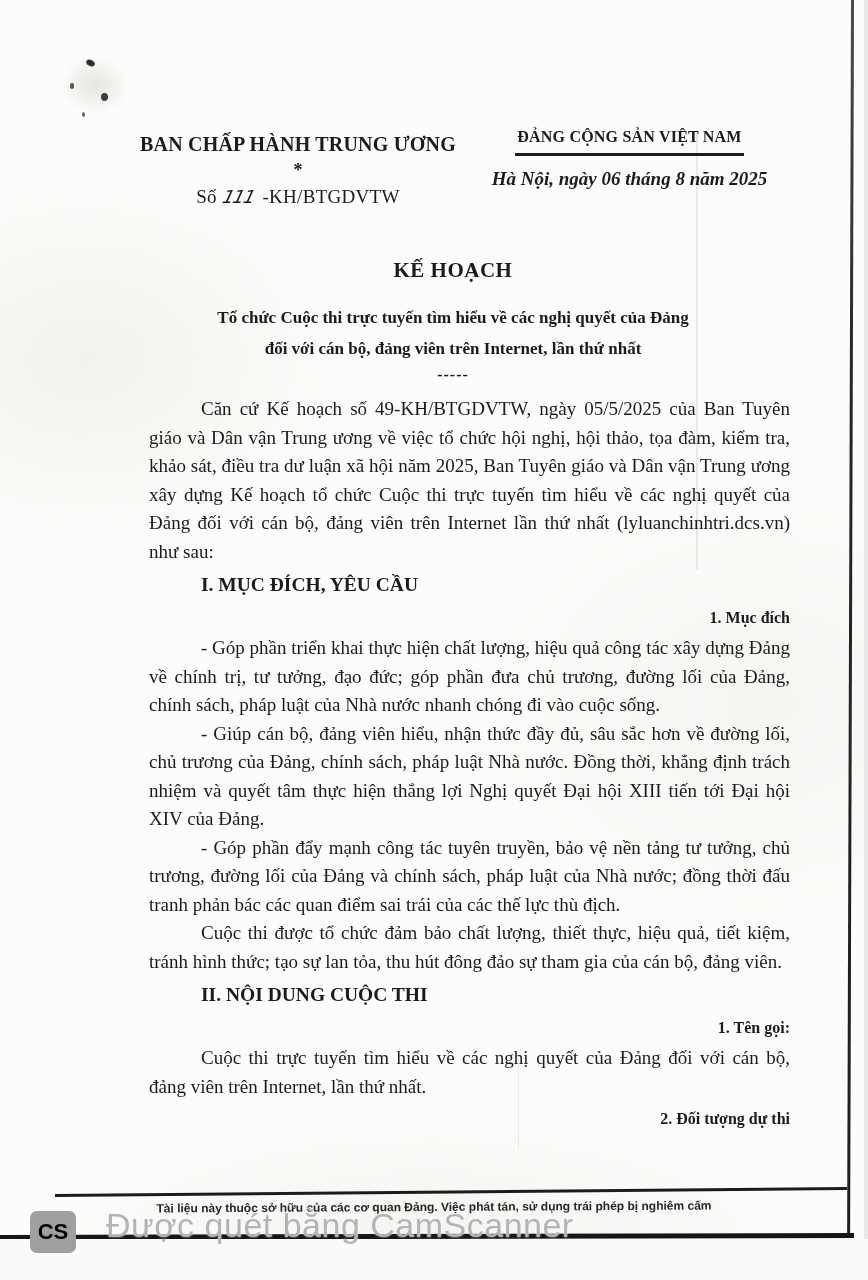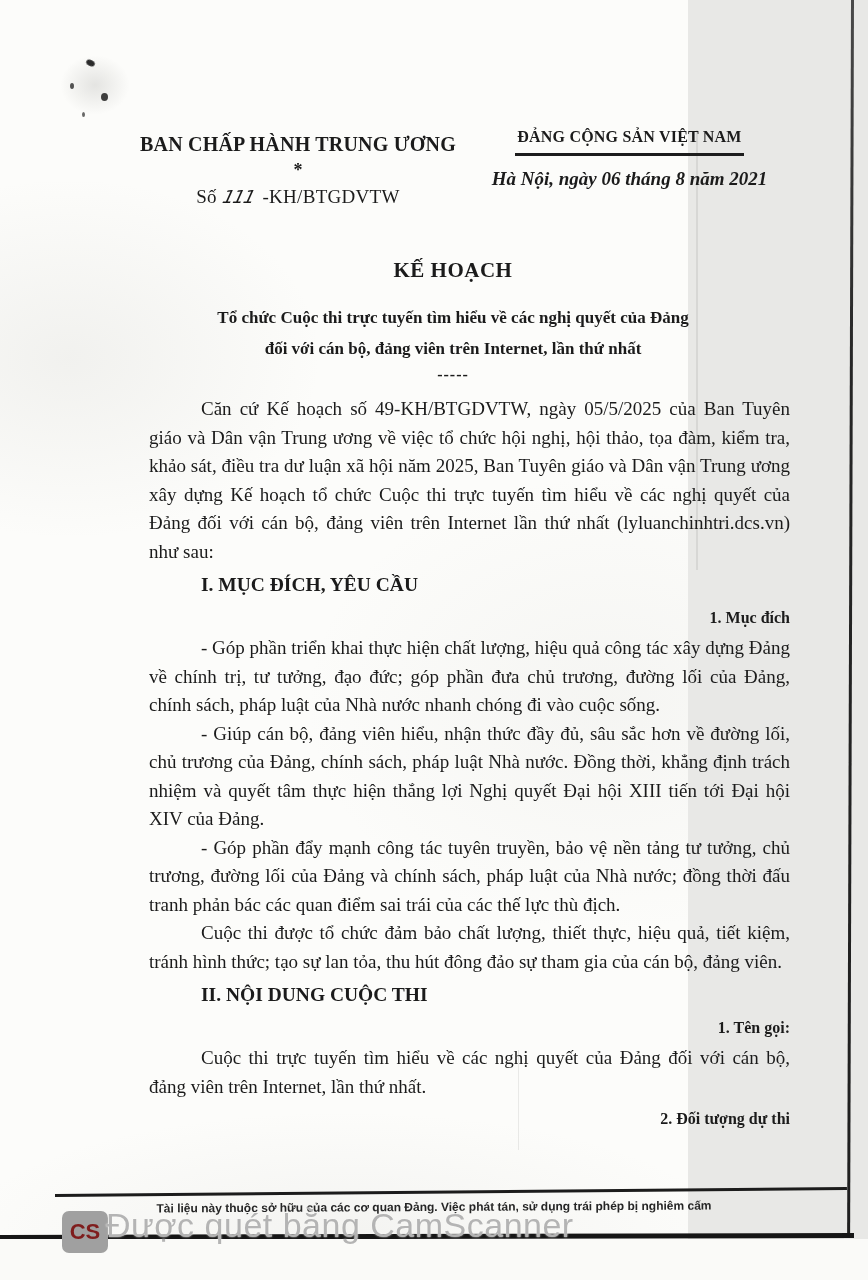--- a/index.html
+++ b/index.html
@@ -2,21 +2,21 @@
 <html><head>
 <meta charset="utf-8">
 <style>
   html,body{margin:0;padding:0;}
   body{
     width:868px;height:1280px;overflow:hidden;
     background:#e8e8e6;
     font-family:"Liberation Serif","DejaVu Serif",serif;
   }
   .page{
-    position:relative;width:688px;height:1280px;
+    position:relative;width:864px;height:1280px;
     background:
       radial-gradient(ellipse 420px 300px at 10% 28%, rgba(185,185,178,0.16), transparent 60%),
       radial-gradient(ellipse 500px 380px at 88% 55%, rgba(195,195,188,0.12), transparent 60%),
       radial-gradient(ellipse 600px 200px at 50% 97%, rgba(190,190,185,0.14), transparent 65%),
       #fcfcfa;
     color:#1b1b1b;
   }
   
   .edge-line-right{
     position:absolute;left:851px;top:0;width:3px;height:1234px;
@@ -81,21 +81,21 @@
   }
   
   .page-bottom-edge{
     position:absolute;left:0;top:1234px;width:854px;height:5px;background:#161616;
     transform:rotate(-0.12deg);
   }
   .cs-badge{
     position:absolute;left:30px;top:1211px;width:46px;height:42px;border-radius:7px;
     background:#a0a0a0;display:flex;align-items:center;justify-content:center;
     font-family:"Liberation Sans","DejaVu Sans",sans-serif;font-weight:bold;
-    font-size:22px;color:#7f1d1d;z-index:3;margin-left:32px;
+    font-size:22px;color:#000000;z-index:3;
   }
   .cs-text{
     position:absolute;left:106px;top:1206px;z-index:3;
     font-family:"Liberation Sans","DejaVu Sans",sans-serif;
     font-size:34px;color:#b4b4b4;letter-spacing:0.5px;
     text-shadow:0 0 2px rgba(252,252,250,0.9);
   }
   .below-edge{position:absolute;left:0;top:1239px;width:868px;height:41px;background:#fafaf8;}
 </style>
 </head>
@@ -119,21 +119,21 @@
       <span>Số</span>
       <span class="hand">111</span>
       <span>-KH/BTGDVTW</span>
     </div>
   </div>
 
   <div class="header-right">
     <div>
       <span class="national">ĐẢNG CỘNG SẢN VIỆT NAM</span>
     </div>
-    <div class="dateline">Hà Nội, ngày 06 tháng 8 năm 2021</div>
+    <div class="dateline">Hà Nội, ngày 06 tháng 8 năm 2025</div>
   </div>
 
   <div class="title-block">
     <div class="doc-type">KẾ HOẠCH</div>
     <div class="subtitle">
       <span>Tổ chức Cuộc thi trực tuyến tìm hiểu về các nghị quyết của Đảng</span><br>
       <span>đối với cán bộ, đảng viên trên Internet, lần thứ nhất</span>
     </div>
     <div class="divider">-----</div>
   </div>

